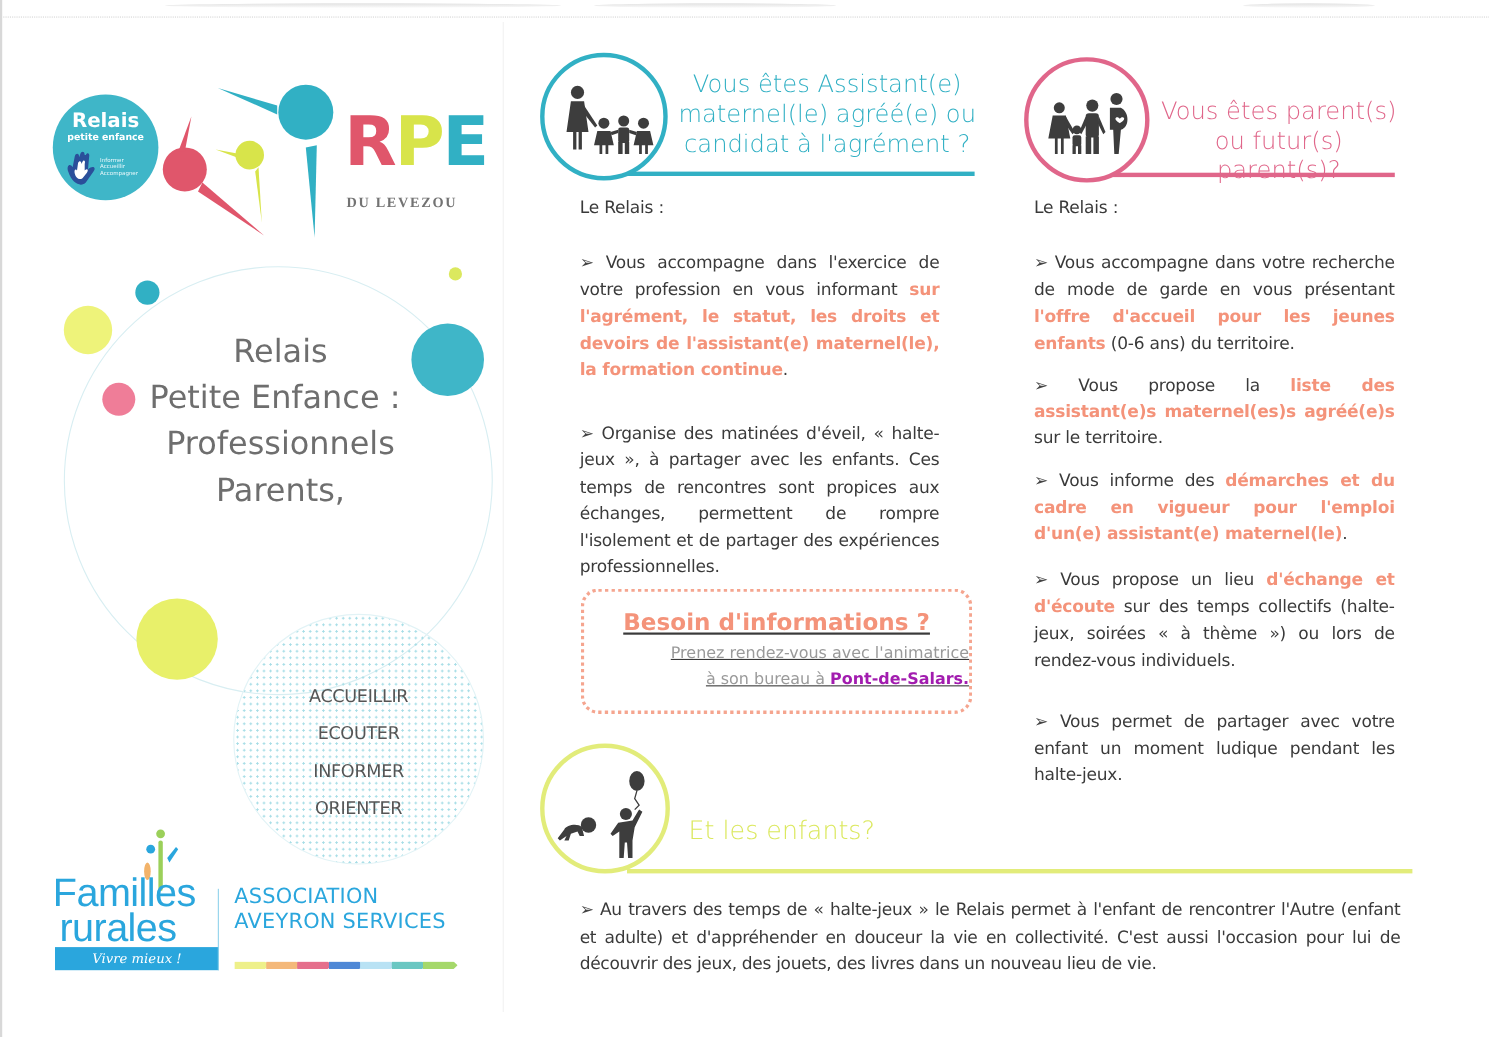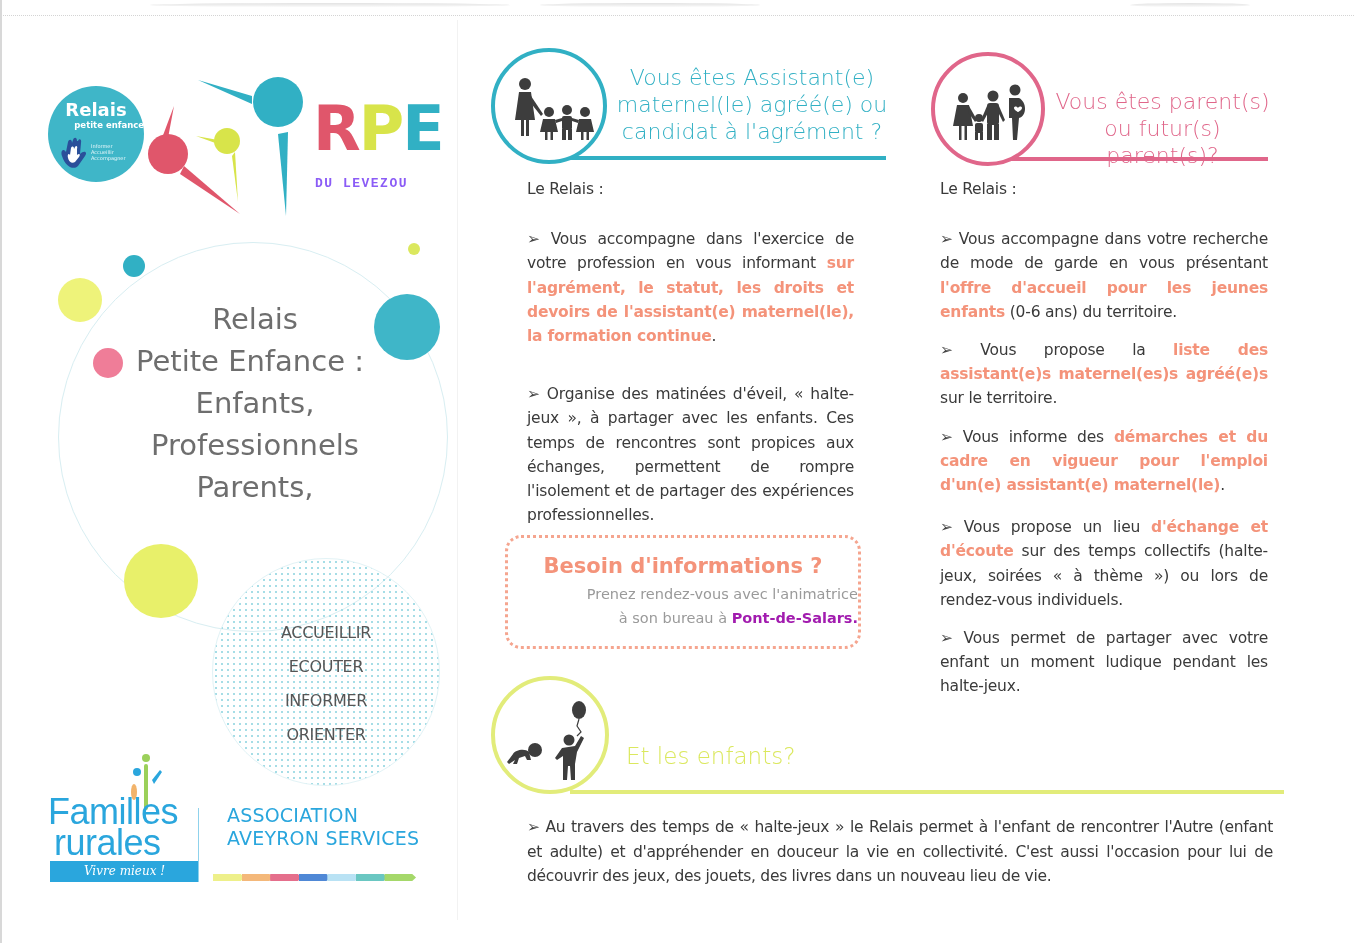--- a/index.html
+++ b/index.html
@@ -8,61 +8,61 @@
 
   .topline { position: absolute; left: 0; top: 0; width: 1354px; height: 20px; }
   .topline .shade { position: absolute; top: 3px; height: 4px; border-radius: 50%; background: linear-gradient(#e2e2e2, #fafafa); }
   .topline .dots { position: absolute; left: 0; top: 15px; width: 1354px; height: 1px; border-top: 1px dotted #d4d4d4; }
   .leftedge { position: absolute; left: 0; top: 0; width: 2px; height: 943px; background: #d8d8d8; }
   .fold { position: absolute; left: 457px; top: 20px; width: 1px; height: 900px; background: #f2f2f2; }
 
   
   .rpe-badge { position: absolute; left: 48px; top: 86px; width: 96px; height: 96px; border-radius: 50%; background: #3fb6c8; color: #fff; text-align: center; }
   .rpe-badge .b1 { font-family: "DejaVu Sans", sans-serif; font-weight: bold; font-size: 18px; margin-top: 14px; line-height: 20px; }
-  .rpe-badge .b2 { font-weight: bold; font-size: 8.5px; line-height: 10px; text-align: right; }
+  .rpe-badge .b2 { font-weight: bold; font-size: 8.5px; line-height: 10px; }
   .rpe-badge .b3 { position: absolute; left: 43px; top: 57px; font-size: 5px; line-height: 6px; text-align: left; color: #eaf8fb; }
   .rpe-badge .hand { position: absolute; left: 10px; top: 50px; }
 
   .rpe-logo { position: absolute; left: 140px; top: 70px; }
   .rpe-letters { position: absolute; left: 313px; top: 96px; font-family: "DejaVu Sans", sans-serif; font-weight: bold; font-size: 62px; letter-spacing: -2px; line-height: 66px; }
   .rpe-letters span:nth-child(1) { color: #e0566b; }
   .rpe-letters span:nth-child(2) { color: #d8e44a; }
   .rpe-letters span:nth-child(3) { color: #31b0c4; }
-  .rpe-sub { position: absolute; left: 315px; top: 176px; font-family: Liberation Mono, monospace; font-weight: bold; font-size: 13px; letter-spacing: 1.5px; color: #8b5cf6; }
+  .rpe-sub { position: absolute; left: 315px; top: 176px; font-family: Liberation Serif, serif; font-weight: bold; font-size: 13px; letter-spacing: 1.5px; color: #737373; }
 
   .big-circle { position: absolute; left: 58px; top: 242px; width: 390px; height: 390px; border-radius: 50%; border: 1px solid #d8eef2; }
   .dot { position: absolute; border-radius: 50%; }
   .main-title { position: absolute; left: 100px; top: 298px; width: 310px; text-align: center; font-family: "DejaVu Sans", sans-serif; color: #6e6e6e; }
   .main-title div { font-size: 29px; line-height: 42px; }
   .main-title .l1 { padding-left: 0; }
   .main-title .l2 { text-align: left; padding-left: 36px; }
 
   .dotted-circle { position: absolute; left: 212px; top: 558px; width: 228px; height: 228px; border-radius: 50%; background-image: radial-gradient(#a6dde6 0.9px, transparent 1.1px); background-size: 6px 6px; border: 1px solid #e2f3f6; }
   .verbs { position: absolute; left: 246px; top: 616px; width: 160px; text-align: center; }
   .verbs div { font-size: 16px; line-height: 34px; color: #555; letter-spacing: -0.3px; }
 
   .fr-logo { position: absolute; left: 48px; top: 752px; }
   .fr-text { position: absolute; left: 48px; top: 796px; font-family: "Liberation Sans", sans-serif; color: #2aa6dd; font-size: 36px; line-height: 31px; letter-spacing: -0.5px; }
   .fr-vivre { position: absolute; left: 50px; top: 861px; width: 149px; height: 21px; background: #2aa6dd; color: #fff; font-family: "DejaVu Serif", serif; font-style: italic; font-size: 12px; text-align: center; line-height: 21px; }
   .fr-divider { position: absolute; left: 198px; top: 808px; width: 1px; height: 74px; background: #8fd2ec; }
-  .assoc { position: absolute; left: 213px; top: 804px; font-family: "DejaVu Sans", sans-serif; color: #2aa6dd; font-size: 19px; line-height: 23px; letter-spacing: 0.2px; margin-left: 14px; }
+  .assoc { position: absolute; left: 213px; top: 804px; font-family: "DejaVu Sans", sans-serif; color: #2aa6dd; font-size: 19px; line-height: 23px; letter-spacing: 0.2px; }
   .assoc-bar { position: absolute; left: 213px; top: 874px; width: 200px; height: 7px; display: flex; }
   .assoc-bar span { flex: 1; clip-path: polygon(0 0, 88% 0, 100% 50%, 88% 100%, 0 100%); margin-right: -3px; }
 
   
   .hdr-circle { position: absolute; border-radius: 50%; border-width: 4px; border-style: solid; background: #fff; }
   .hdr-line { position: absolute; height: 4px; }
   .hdr-title { position: absolute; text-align: center; font-family: "DejaVu Sans", sans-serif; font-size: 22px; line-height: 27px; font-weight: 300; }
 
   .body-text { position: absolute; font-family: "DejaVu Sans", sans-serif; font-size: 15.5px; line-height: 24.2px; color: #3a3a3a; text-align: justify; letter-spacing: -0.2px; }
   .body-text p { margin-bottom: 16px; }
   .hl { color: #f4937a; font-weight: bold; }
   .arrow { color: #444; }
 
-  .info-box { position: absolute; left: 505px; top: 535px; width: 356px; height: 114px; border: 3px dotted #f5a58f; border-radius: 16px; text-align: center; }
+  .info-box { position: absolute; left: 528px; top: 535px; width: 356px; height: 114px; border: 3px dotted #f5a58f; border-radius: 16px; text-align: center; text-decoration: underline; }
   .info-box .t { font-family: "DejaVu Sans", sans-serif; font-weight: bold; color: #f4937a; font-size: 21px; margin-top: 16px; }
   .info-box .s { color: #9a9a9a; font-size: 14.5px; line-height: 24px; margin-top: 4px; text-align: right; }
   .info-box .s b { color: #a21caf; }
 
   .kids-text { position: absolute; left: 527px; top: 815px; width: 746px; font-size: 15.5px; line-height: 24.5px; color: #3a3a3a; text-align: justify; letter-spacing: -0.3px; }
 </style>
 </head>
 <body>
 
 <div class="topline">
@@ -110,21 +110,20 @@
   <div class="dot" style="left:123px;top:255px;width:22px;height:22px;background:#31b0c4;"></div>
   <div class="dot" style="left:58px;top:278px;width:44px;height:44px;background:#eef37a;"></div>
   <div class="dot" style="left:408px;top:243px;width:12px;height:12px;background:#dbe85e;"></div>
   <div class="dot" style="left:374px;top:294px;width:66px;height:66px;background:#3fb6c8;"></div>
   <div class="dot" style="left:93px;top:348px;width:30px;height:30px;background:#ef7d98;"></div>
   <div class="dot" style="left:124px;top:544px;width:74px;height:74px;background:#e8f06a;"></div>
 
   <div class="main-title">
     <div class="l1">Relais</div>
     <div class="l2">Petite Enfance :</div>
-    <div>Enfants,</div>
     <div>Professionnels</div>
     <div>Parents,</div>
   </div>
 
   <div class="dotted-circle"></div>
   <div class="verbs">
     <div>ACCUEILLIR</div>
     <div>ECOUTER</div>
     <div>INFORMER</div>
     <div>ORIENTER</div>
@@ -231,21 +230,21 @@
   <div class="hdr-title" style="left:1050px;top:88px;width:225px;color:#e0668a;">
     <div>Vous êtes parent(s)</div>
     <div>ou futur(s) parent(s)?</div>
   </div>
 
   <div class="body-text" id="parentsBody" style="left:940px;top:177px;width:328px;">
     <p style="margin-bottom:26px;">Le Relais :</p>
   <p style="margin-bottom: 14px;"><span class="arrow">➢</span><span>  Vous accompagne dans votre recherche de mode de garde en vous présentant </span><span class="hl">l'offre d'accueil pour les jeunes enfants</span><span> (0-6 ans) du territoire.</span></p>
       <p style="margin-bottom: 14px;"><span class="arrow">➢</span><span> Vous propose la </span><span class="hl">liste des assistant(e)s maternel(es)s agréé(e)s</span><span> sur le territoire.</span></p>
       <p style="margin-bottom: 18px;"><span class="arrow">➢</span><span> Vous informe des </span><span class="hl">démarches et du cadre en vigueur pour l'emploi d'un(e) assistant(e) maternel(le)</span><span>.</span></p>
-      <p style="margin-bottom: 14px;"><span class="arrow">➢</span><span> Vous propose un lieu </span><span class="hl">d'échange et d'écoute</span><span> sur des temps collectifs (halte-jeux, soirées « à thème ») ou lors de rendez-vous individuels.</span></p>
+      <p style="margin-bottom: 32px;"><span class="arrow">➢</span><span> Vous propose un lieu </span><span class="hl">d'échange et d'écoute</span><span> sur des temps collectifs (halte-jeux, soirées « à thème ») ou lors de rendez-vous individuels.</span></p>
       <p style="margin-bottom: 0px;"><span class="arrow">➢</span><span> Vous permet de partager avec votre enfant un moment ludique pendant les halte-jeux.</span><span class="hl"></span><span></span></p>
     </div>
 </div>
 
 <div>
   <div class="hdr-line" style="left:570px;top:790px;width:714px;background:#e2ec7a;"></div>
   <div class="hdr-circle" style="left:491px;top:676px;width:118px;height:118px;border-color:#e2ec7a;">
     <svg width="110" height="110" viewBox="0 0 110 110">
       <g fill="#3d3d3d">
         <circle cx="40" cy="70" r="7"></circle>

